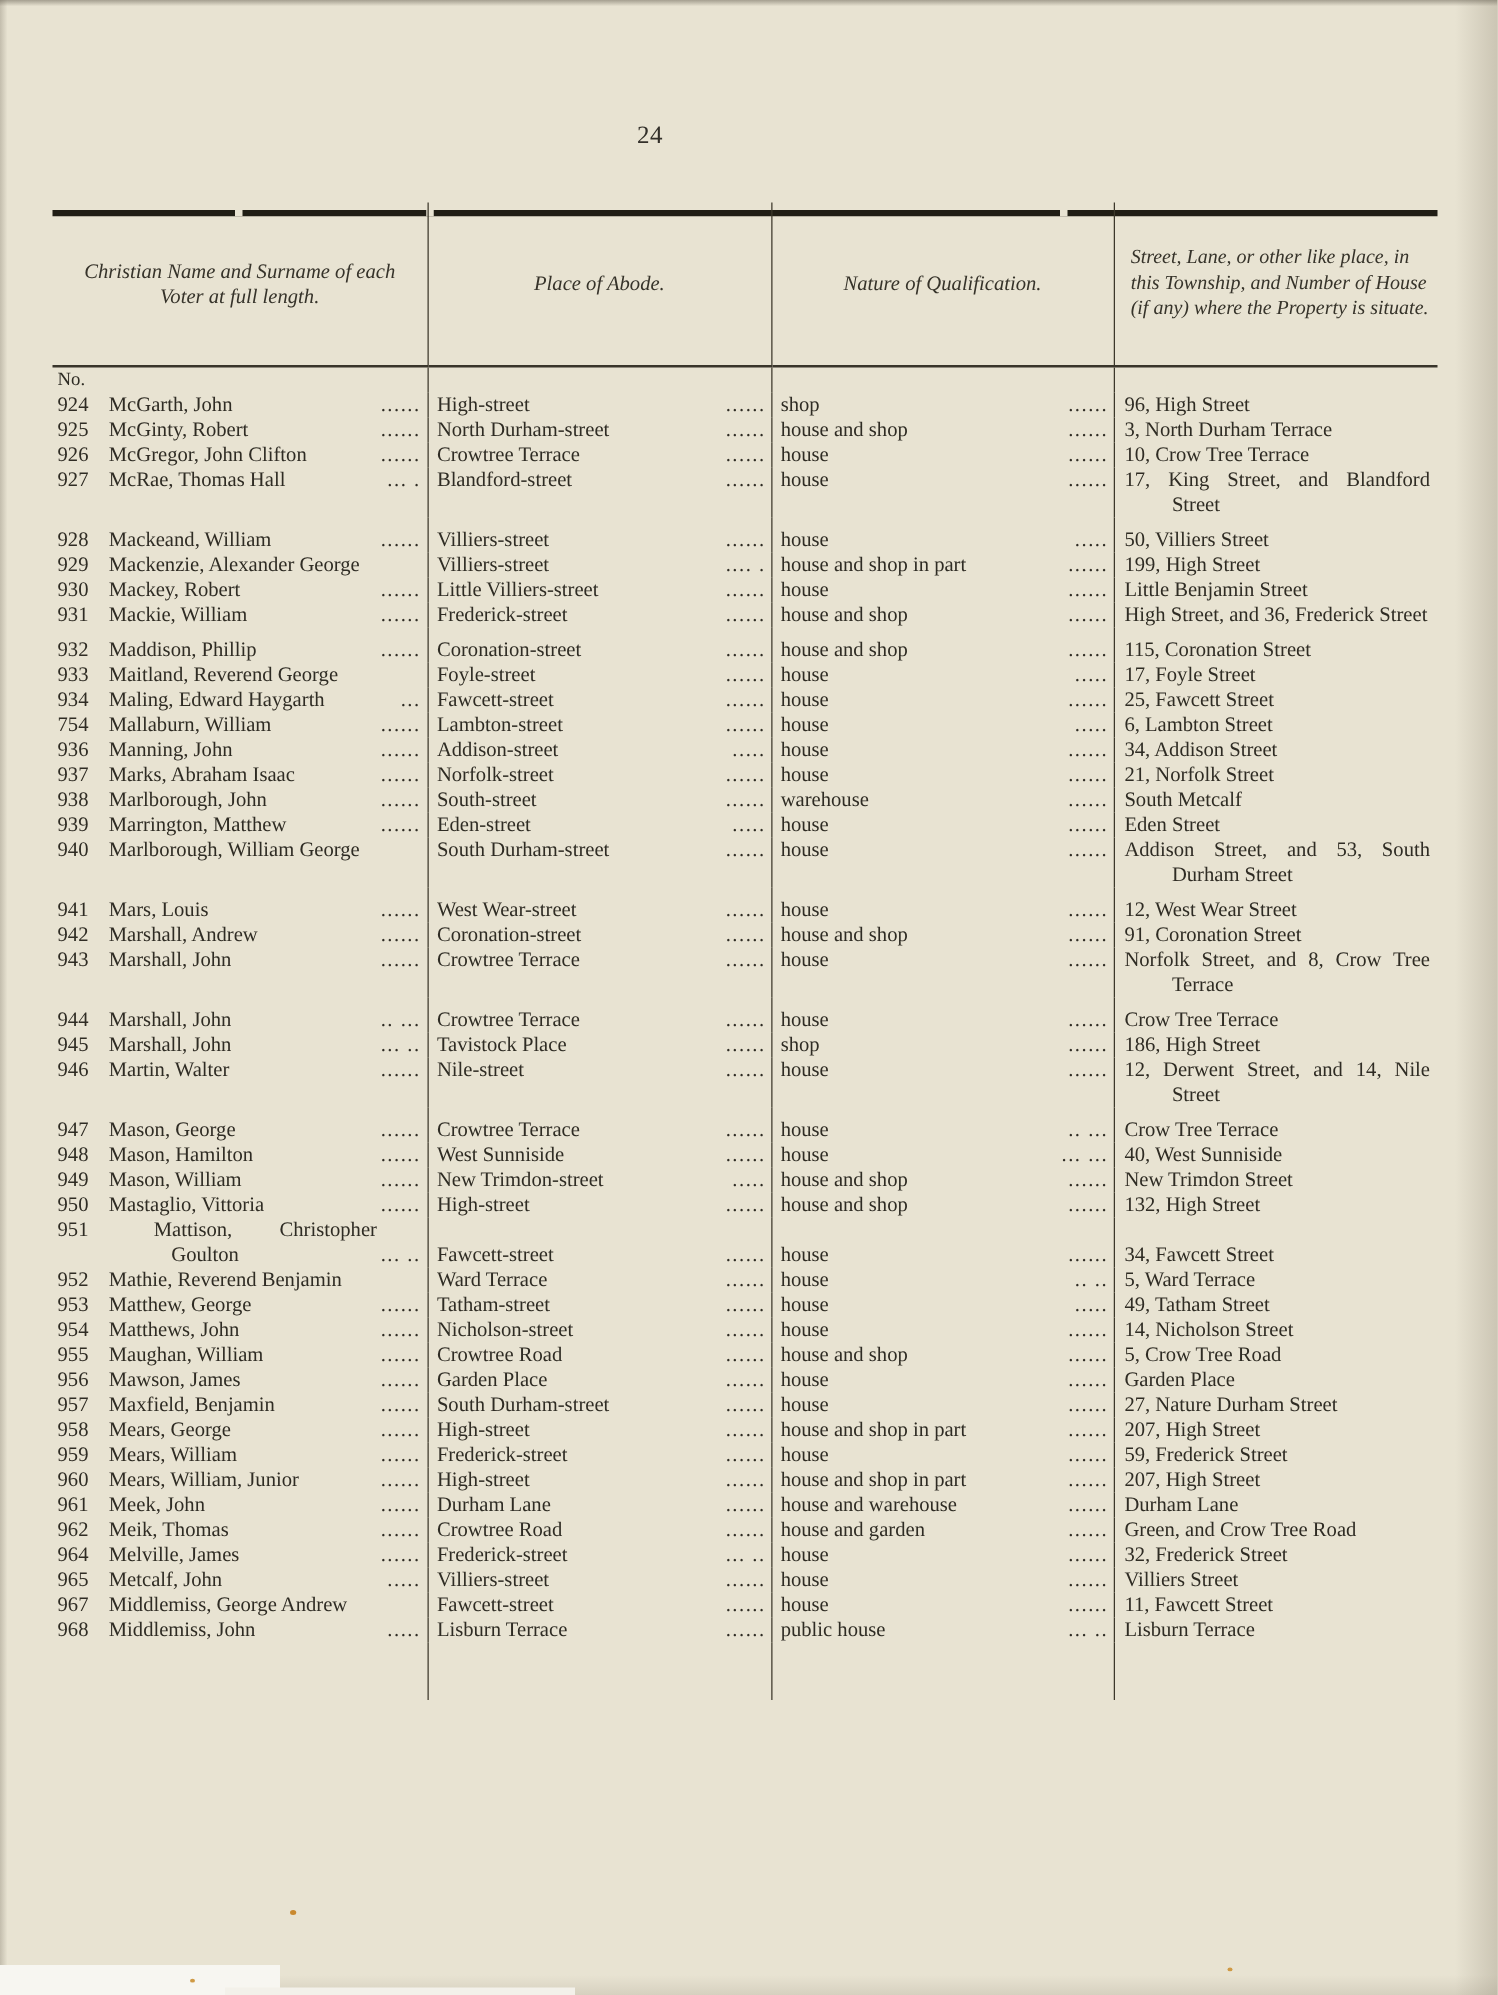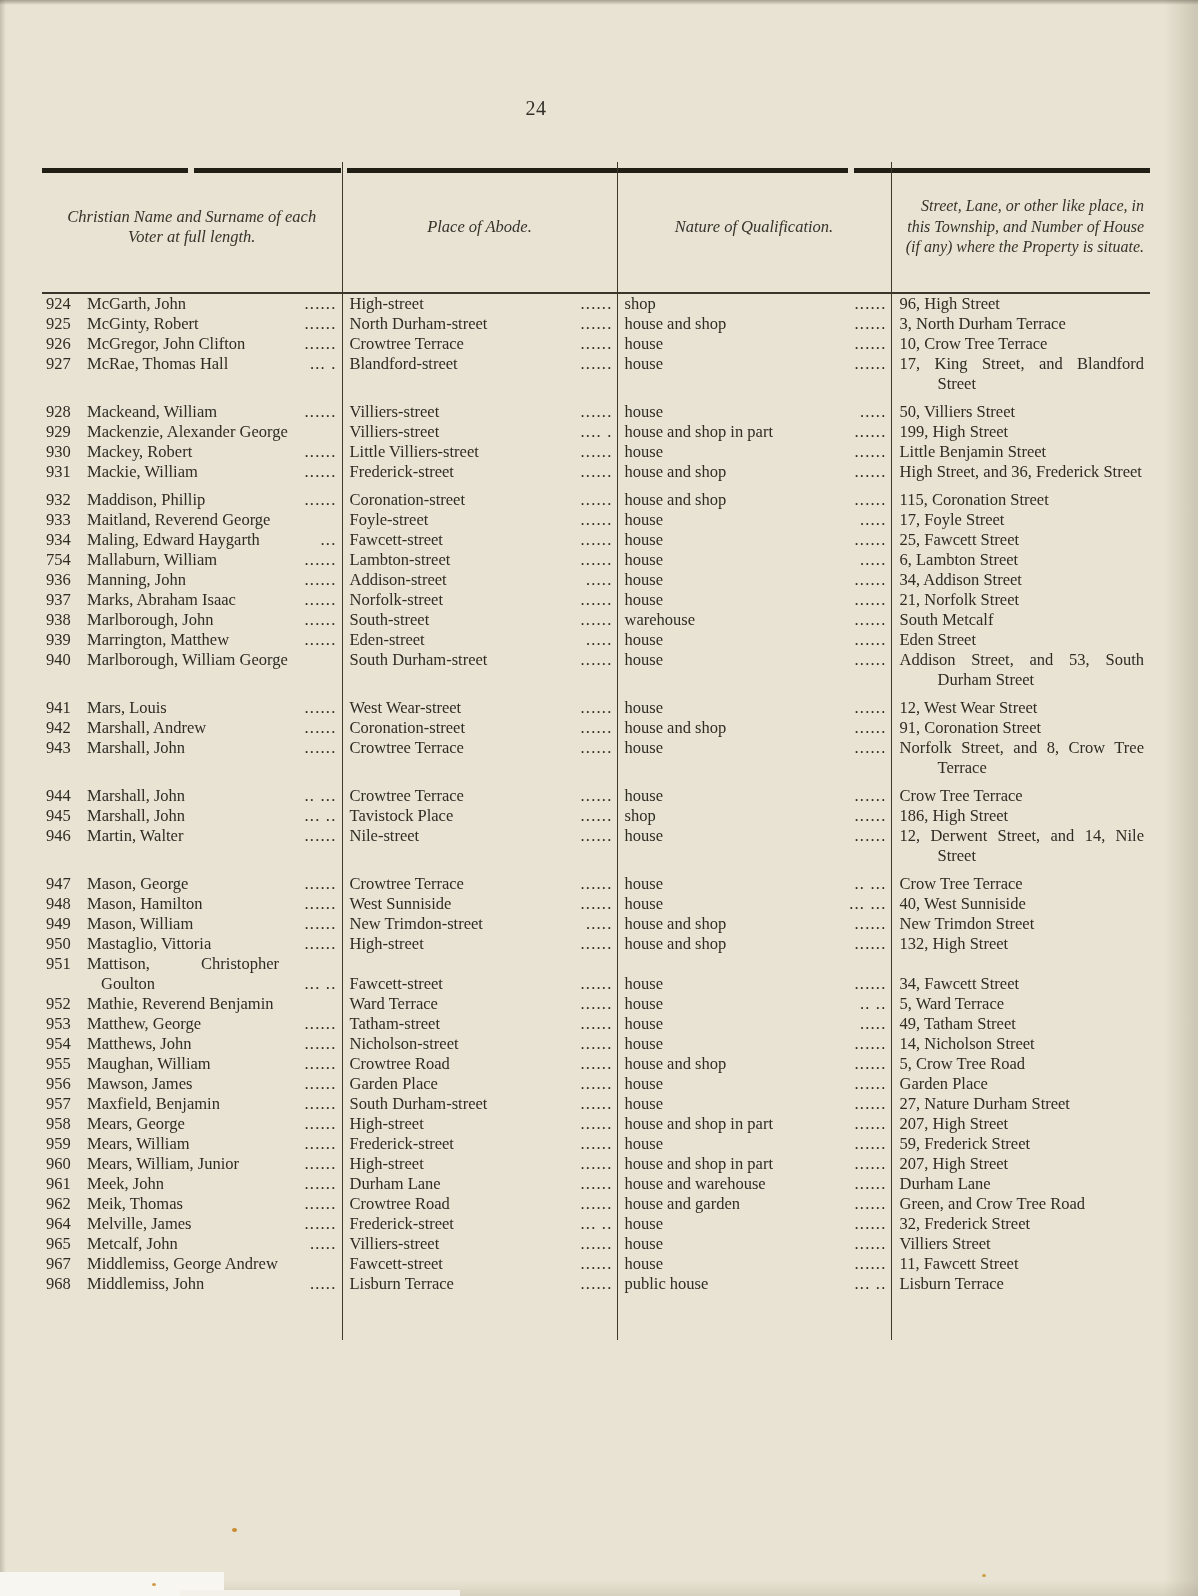--- a/index.html
+++ b/index.html
@@ -8,60 +8,60 @@
     font-family:"Liberation Serif","DejaVu Serif",serif;
     color:#2f2c24;
     background:
       linear-gradient(180deg, rgba(110,104,90,.55) 0, rgba(110,104,90,0) 5px),
       linear-gradient(90deg,  rgba(140,133,118,.40) 0, rgba(140,133,118,0) 6px),
       linear-gradient(270deg, rgba(150,142,124,.35) 0, rgba(150,142,124,0) 34px),
       linear-gradient(0deg,   rgba(150,142,124,.22) 0, rgba(150,142,124,0) 16px),
       #e8e3d2;
   }
   .page-number {
-    position:absolute; top:97px; left:16px; width:1040px;
+    position:absolute; top:97px; left:0; width:1040px;
     text-align:center; font-size:20px; letter-spacing:.5px; color:#33302a;
   }
   
   .top-rule { position:absolute; left:42px; top:168px; width:1108px; height:5px; background:#211e15; }
   .top-rule .notch { position:absolute; top:0; height:100%; width:6px; background:#e8e3d2; }
 
   .register { position:absolute; left:42px; top:162px; width:1108px; border-collapse:collapse; table-layout:fixed; }
   col.w1{width:300px;} col.w2{width:275px;} col.w3{width:274px;} col.w4{width:259px;}
 
   th,td { padding:0; vertical-align:top; }
   .vline { border-right:1.6px solid #3c382b; }
 
   thead th {
     height:130px; vertical-align:middle; font-weight:normal; font-style:italic;
     font-size:16.5px; line-height:20.5px; color:#36332a;
     border-bottom:2px solid #39352a; text-align:center;
   }
   th.h1 div { padding:0 16px; }
   th.h4 { text-align:left; font-size:16px; }
-  th.h4 div { padding:0 6px 0 13px;text-align:right; }
+  th.h4 div { padding:0 6px 0 13px; }
 
   tbody { font-size:16.5px; line-height:20px; }
   tr.no-row td { height:18px; font-size:15px; }
   tr.no-row .c1in { padding-left:4px; }
 
   .c1in { display:flex; align-items:baseline; padding:0 5px 0 4px; }
   .no   { flex:0 0 41px; }
   .nm   { white-space:nowrap; }
   .ld   { margin-left:auto; white-space:nowrap; letter-spacing:1.2px; padding-left:3px; }
 
   .fl { display:flex; align-items:baseline; padding:0 4px 0 7px; }
   .fl .txt { white-space:nowrap; }
 
   .c4 .txt { display:block; padding:0 6px 0 46px; text-indent:-38px; text-align:justify; }
 
   tr.gap td { padding-top:8px; }
 
   tr.two-line td { vertical-align:bottom; }
-  tr.two-line .nm { white-space:normal; max-width:178px; padding-left:14px; text-indent:-14px; text-align:justify; }
+  tr.two-line .nm { white-space:normal; max-width:178px; padding-left:14px; text-indent:-14px; text-align:justify;margin-left:36px; }
   tr.two-line .ld { align-self:flex-end; }
 
   tr.tail td { height:46px; }
 
   .speck { position:absolute; border-radius:50%; }
   .patch-bl  { position:absolute; left:0; bottom:0; width:224px; height:24px; background:#f7f6f1; }
   .patch-bl2 { position:absolute; left:180px; bottom:0; width:280px; height:6px; background:#f3f1ea; }
 </style>
 </head>
 <body>
@@ -93,20 +93,30 @@
           </th>
         <th class="h3 vline">
             <div>Nature of Qualification.</div>
           </th>
         <th class="h4">
             <div>Street, Lane, or other like place, in this Township, and Number of House (if any) where the Property is situate.</div>
           </th>
       </tr>
     </thead>
     <tbody>
+      <tr class="no-row">
+        <td class="vline">
+            <div class="c1in">
+              <span>No.</span>
+            </div>
+          </td>
+        <td class="vline"></td>
+          <td class="vline"></td>
+          <td></td>
+      </tr>
     <tr>
           <td class="c1 vline">
             <div class="c1in">
               <span class="no">924</span>
               <span class="nm">McGarth, John</span>
               <span class="ld">......</span>
             </div>
           </td>
           <td class="c2 vline">
             <div class="fl">

